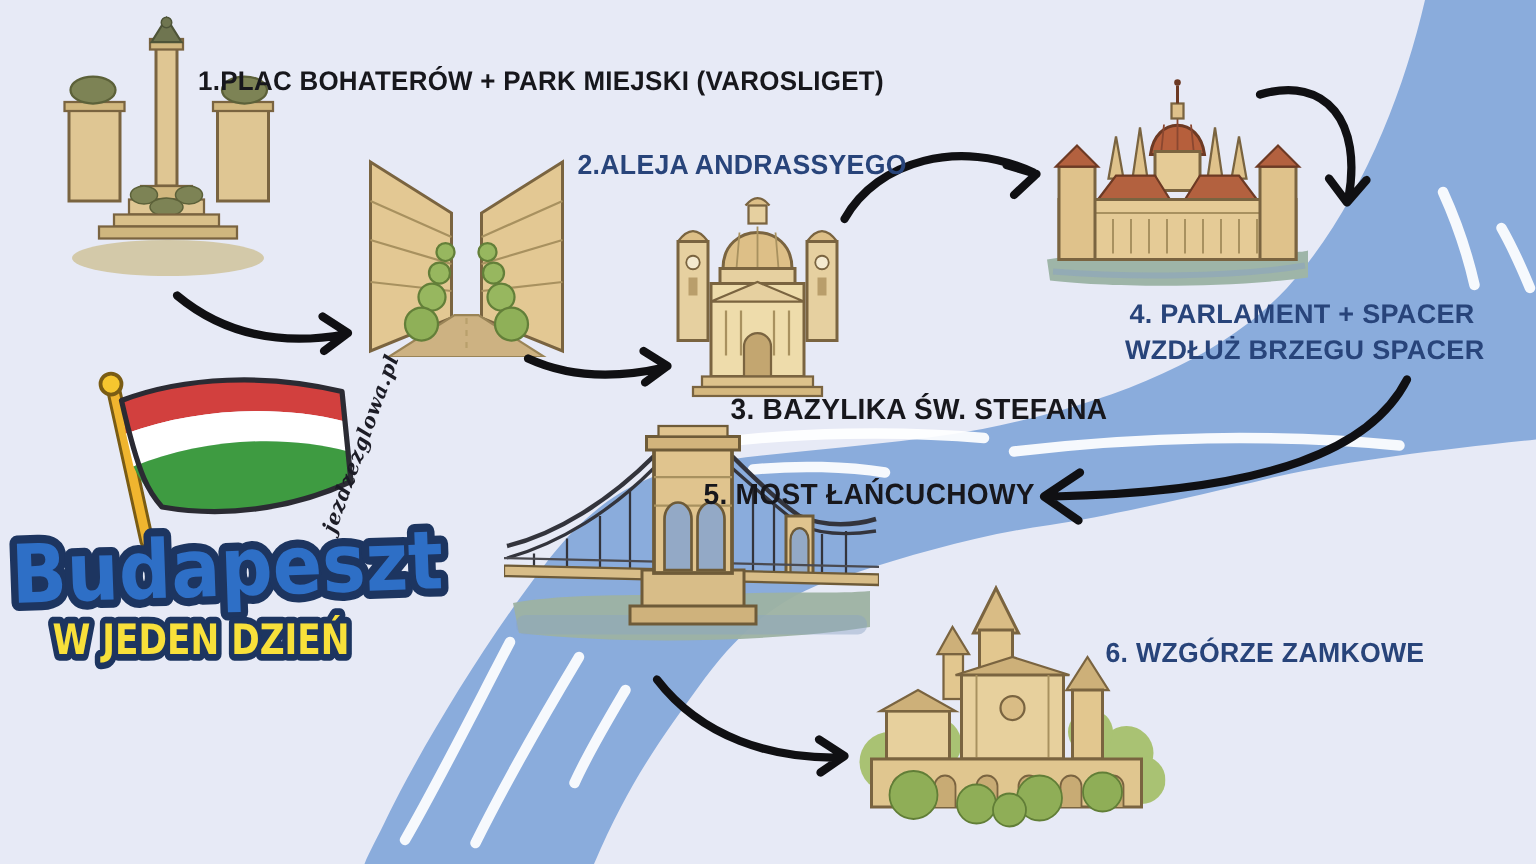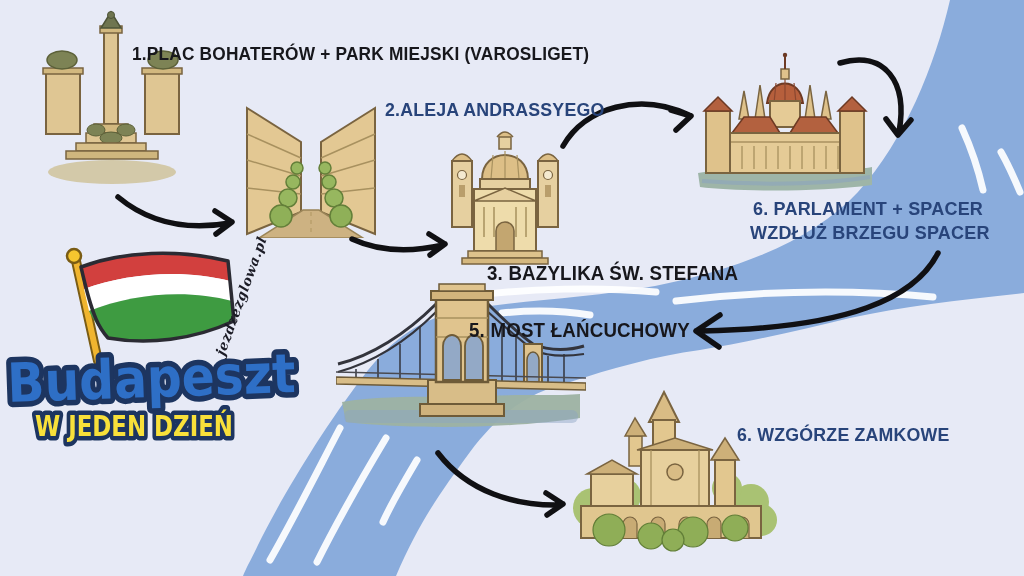--- a/index.html
+++ b/index.html
@@ -204,21 +204,21 @@
       <path d="M840,63 C885,50 908,82 899,132 M898,135 L886,119 M898,135 L911,120"></path>
       <path d="M938,253 C915,298 850,328 702,331 M696,331 L720,315 M696,331 L719,347"></path>
       <path d="M438,453 C468,492 515,506 560,505 M563,504 L546,493 M563,504 L547,515"></path>
     </g>
   </svg>
 
   <div class="stop-label c-ink" id="label-1">1.PLAC BOHATERÓW + PARK MIEJSKI (VAROSLIGET)</div>
   <div class="stop-label c-navy" id="label-2">2.ALEJA ANDRASSYEGO</div>
   <div class="stop-label c-ink" id="label-3">3. BAZYLIKA ŚW. STEFANA</div>
   <div class="stop-label c-navy" id="label-4">
-    <div>6. PARLAMENT + SPACER</div>
+    <div>4. PARLAMENT + SPACER</div>
     <div>WZDŁUŻ BRZEGU SPACER</div>
   </div>
   <div class="stop-label c-ink" id="label-5">5. MOST ŁAŃCUCHOWY</div>
   <div class="stop-label c-navy" id="label-6">6. WZGÓRZE ZAMKOWE</div>
 
   <svg class="illus" style="left:48px;top:243px" width="200" height="125" viewBox="0 0 200 125">
     <line x1="28" y1="18" x2="50" y2="118" stroke="#7a5c14" stroke-width="10" stroke-linecap="round"></line>
     <line x1="28" y1="18" x2="50" y2="118" stroke="#f0b52f" stroke-width="6" stroke-linecap="round"></line>
     <circle cx="26" cy="13" r="7" fill="#f6c62f" stroke="#7a5c14" stroke-width="2.5"></circle>
     <path d="M33,24 C75,8 130,6 180,18 L182,38 C135,26 80,30 36,46 Z" fill="#d2403e"></path>

